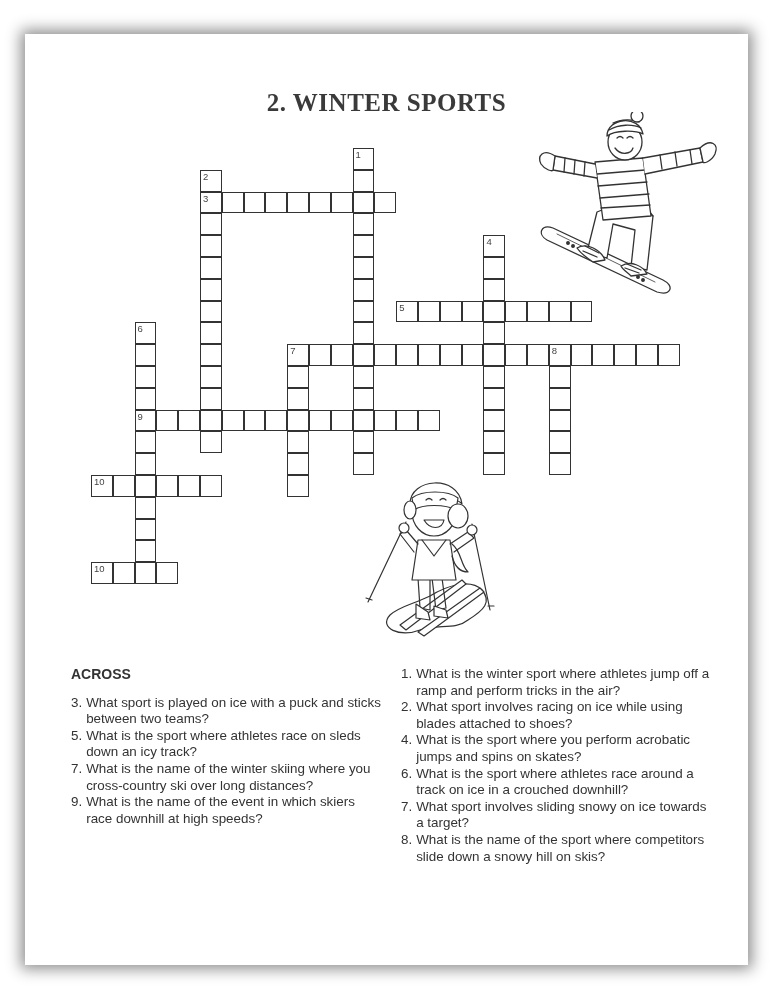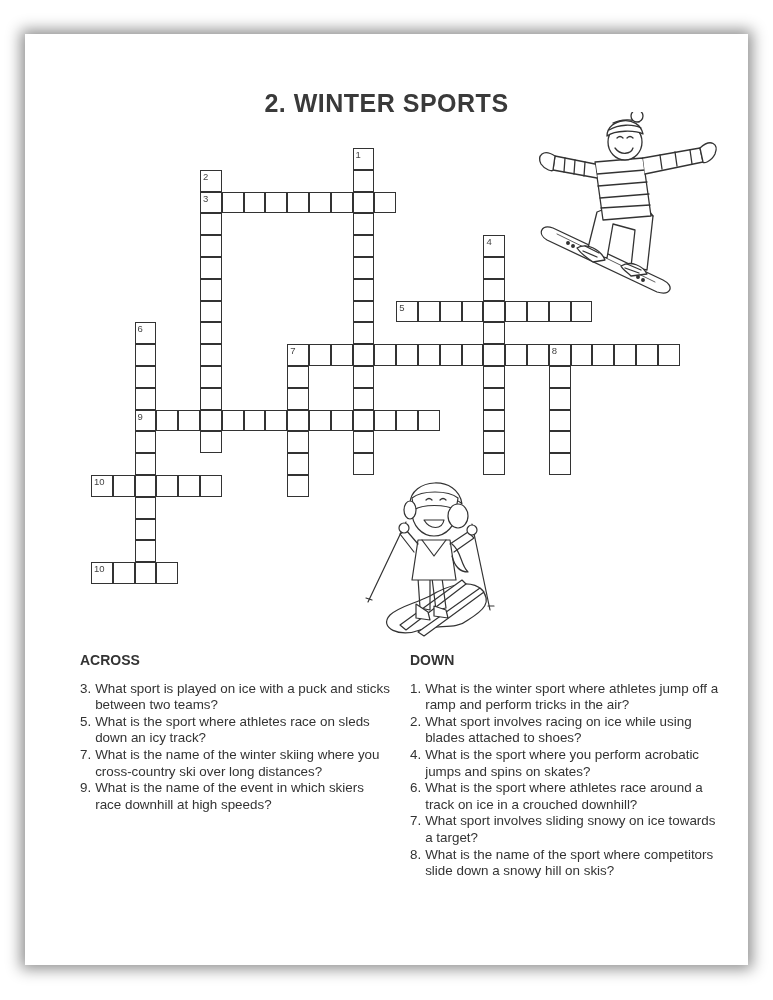--- a/index.html
+++ b/index.html
@@ -8,36 +8,36 @@
     background: #ffffff;
     font-family: "Liberation Sans", sans-serif;
   }
   .page {
     position: absolute; left: 25px; top: 34px; width: 723px; height: 931px;
     background: #ffffff;
     box-shadow: 0 0 14px 4px rgba(0,0,0,0.45);
   }
   .title {
     position: absolute; left: 0; top: 89px; width: 773px; text-align: center;
-    font-family: Liberation Sans, sans-serif; font-weight: bold; font-size: 25px;
+    font-family: Liberation Serif, serif; font-weight: bold; font-size: 25px;
     color: #3a3a3a; letter-spacing: 0.5px;
   }
   #grid { position: absolute; left: 0; top: 0; width: 773px; height: 600px; }
   .cell {
     position: absolute; width: 21.8px; height: 21.8px; box-sizing: border-box;
     border: 1.2px solid #333; background: #fff;
   }
   .num {
     position: absolute; left: 2px; top: 1px; font-size: 9.5px; color: #444;
     font-family: "Liberation Sans", sans-serif; line-height: 1;
   }
   .illus { position: absolute; }
   .clues {
-    position: absolute; top: 652px; width: 310px; color: #333;
-    font-size: 13.4px; line-height: 16.6px; margin-left: 9px;
+    position: absolute; top: 666px; width: 310px; color: #333;
+    font-size: 13.4px; line-height: 16.6px;
   }
   .clues h3 {
     margin: 0 0 12px 0; font-size: 14px; font-weight: bold; color: #333;
   }
   .clue { display: flex; }
   .clue .n { flex: 0 0 auto; padding-right: 4px; }
   .clue .t { flex: 1 1 auto; }
 </style>
 </head>
 <body>
@@ -270,21 +270,20 @@
     <span class="n">7.</span>
     <span class="t">What is the name of the winter skiing where you cross-country ski over long distances?</span>
   </div>
   <div class="clue">
     <span class="n">9.</span>
     <span class="t">What is the name of the event in which skiers race downhill at high speeds?</span>
   </div>
 </div>
 
 <div class="clues" style="left:401px;">
-  <h3>DOWN</h3>
   <div class="clue">
     <span class="n">1.</span>
     <span class="t">What is the winter sport where athletes jump off a ramp and perform tricks in the air?</span>
   </div>
   <div class="clue">
     <span class="n">2.</span>
     <span class="t">What sport involves racing on ice while using blades attached to shoes?</span>
   </div>
   <div class="clue">
     <span class="n">4.</span>

